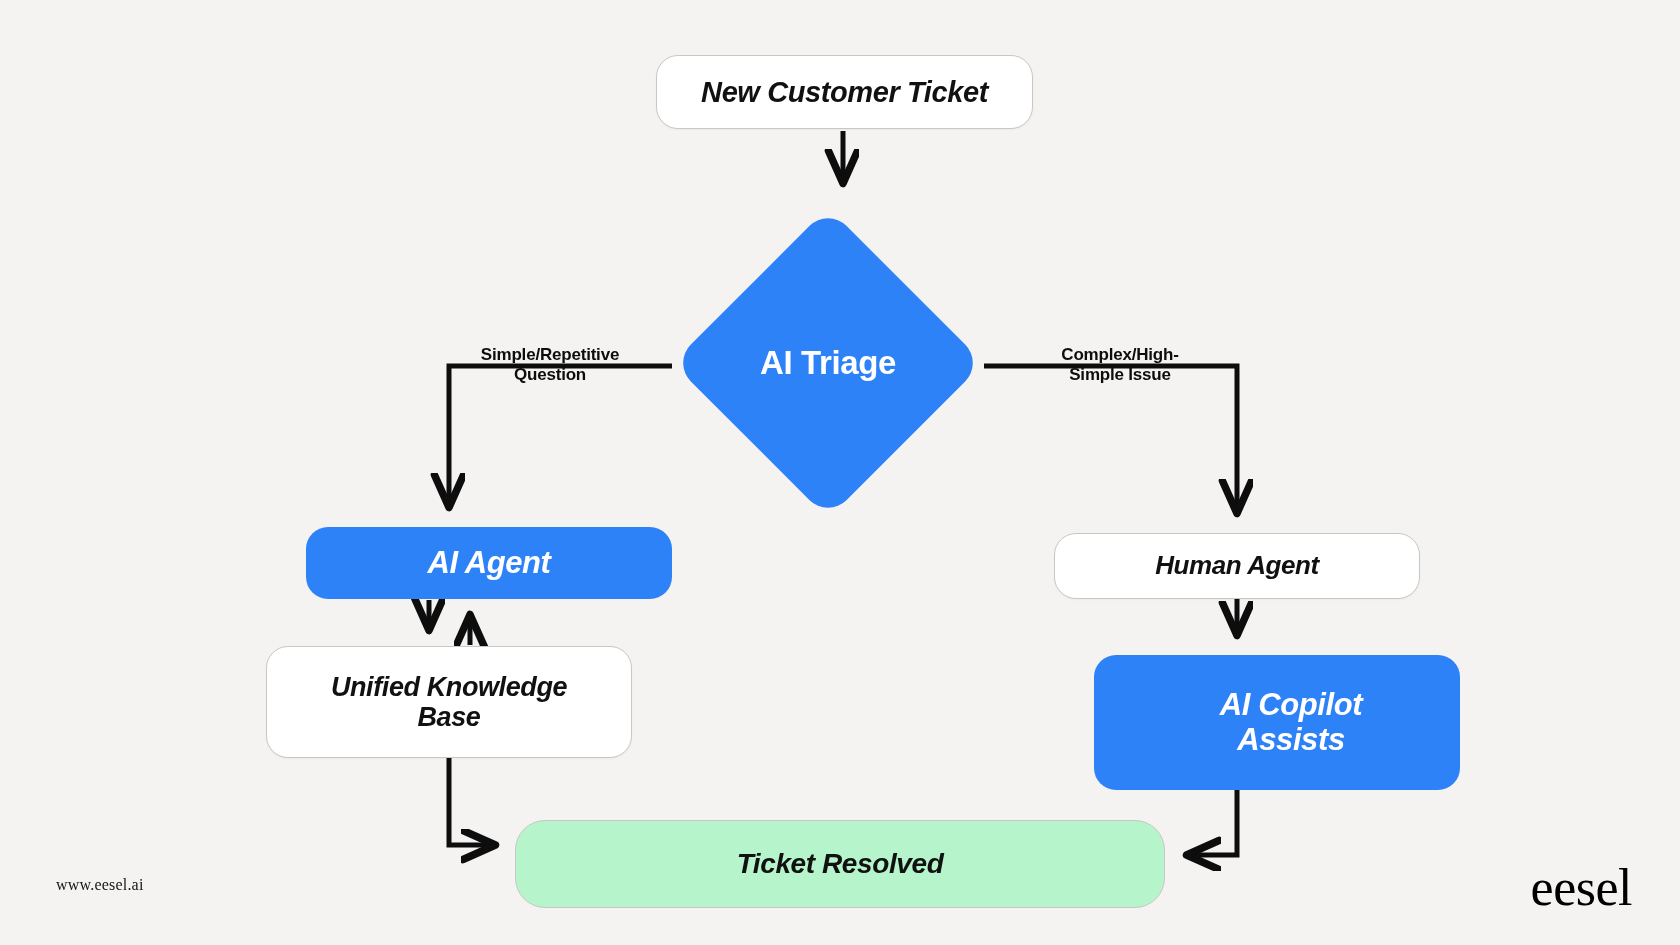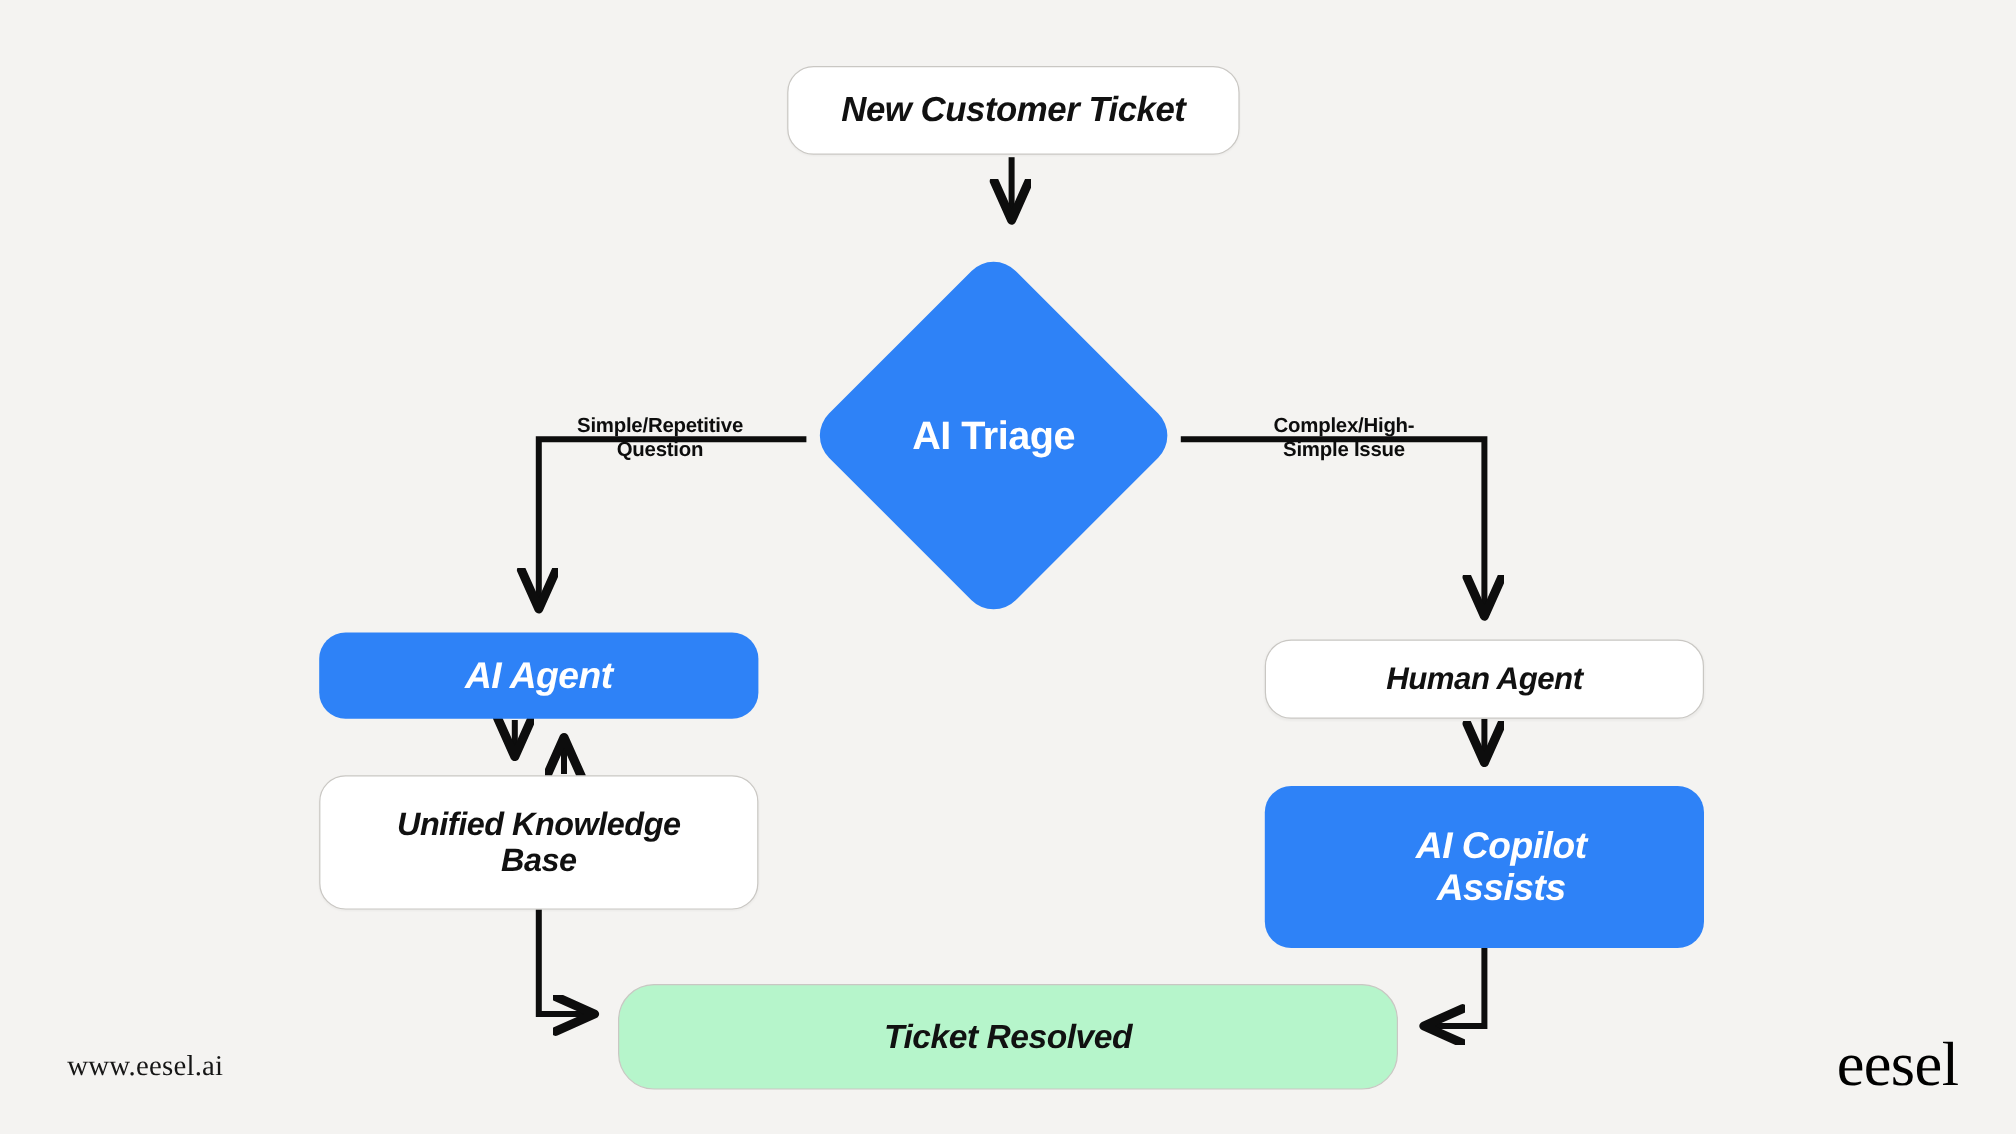--- a/index.html
+++ b/index.html
@@ -44,20 +44,21 @@
     background: #ffffff;
     border: 1.6px solid #c9c7c3;
     border-radius: 22px;
     color: #111111;
     box-shadow: 0 1px 2px rgba(0,0,0,0.04);
   }
   .node-blue {
     background: #2e82f7;
     border-radius: 22px;
     color: #ffffff;
+    margin-left: 40px;
   }
   .node-green {
     background: #b6f5cb;
     border: 1.6px solid #c9c7c3;
     border-radius: 30px;
     color: #111111;
   }
 
   
   #n-new-ticket {
@@ -120,21 +121,21 @@
     letter-spacing: -0.2px;
   }
   #lbl-left { left: 450px; top: 345px; width: 200px; }
   #lbl-right { left: 1020px; top: 345px; width: 200px; }
 
   
   #footer-url {
     position: absolute;
     left: 56px; top: 876px;
     font-family: "Liberation Serif", serif;
-    font-size: 24px;
+    font-size: 16px;
     color: #161616;
     letter-spacing: 0.2px;
   }
   #brand-logo {
     position: absolute;
     right: 48px; top: 862px;
     font-family: "Liberation Serif", serif;
     font-size: 52px;
     color: #000000;
     letter-spacing: -0.5px;

